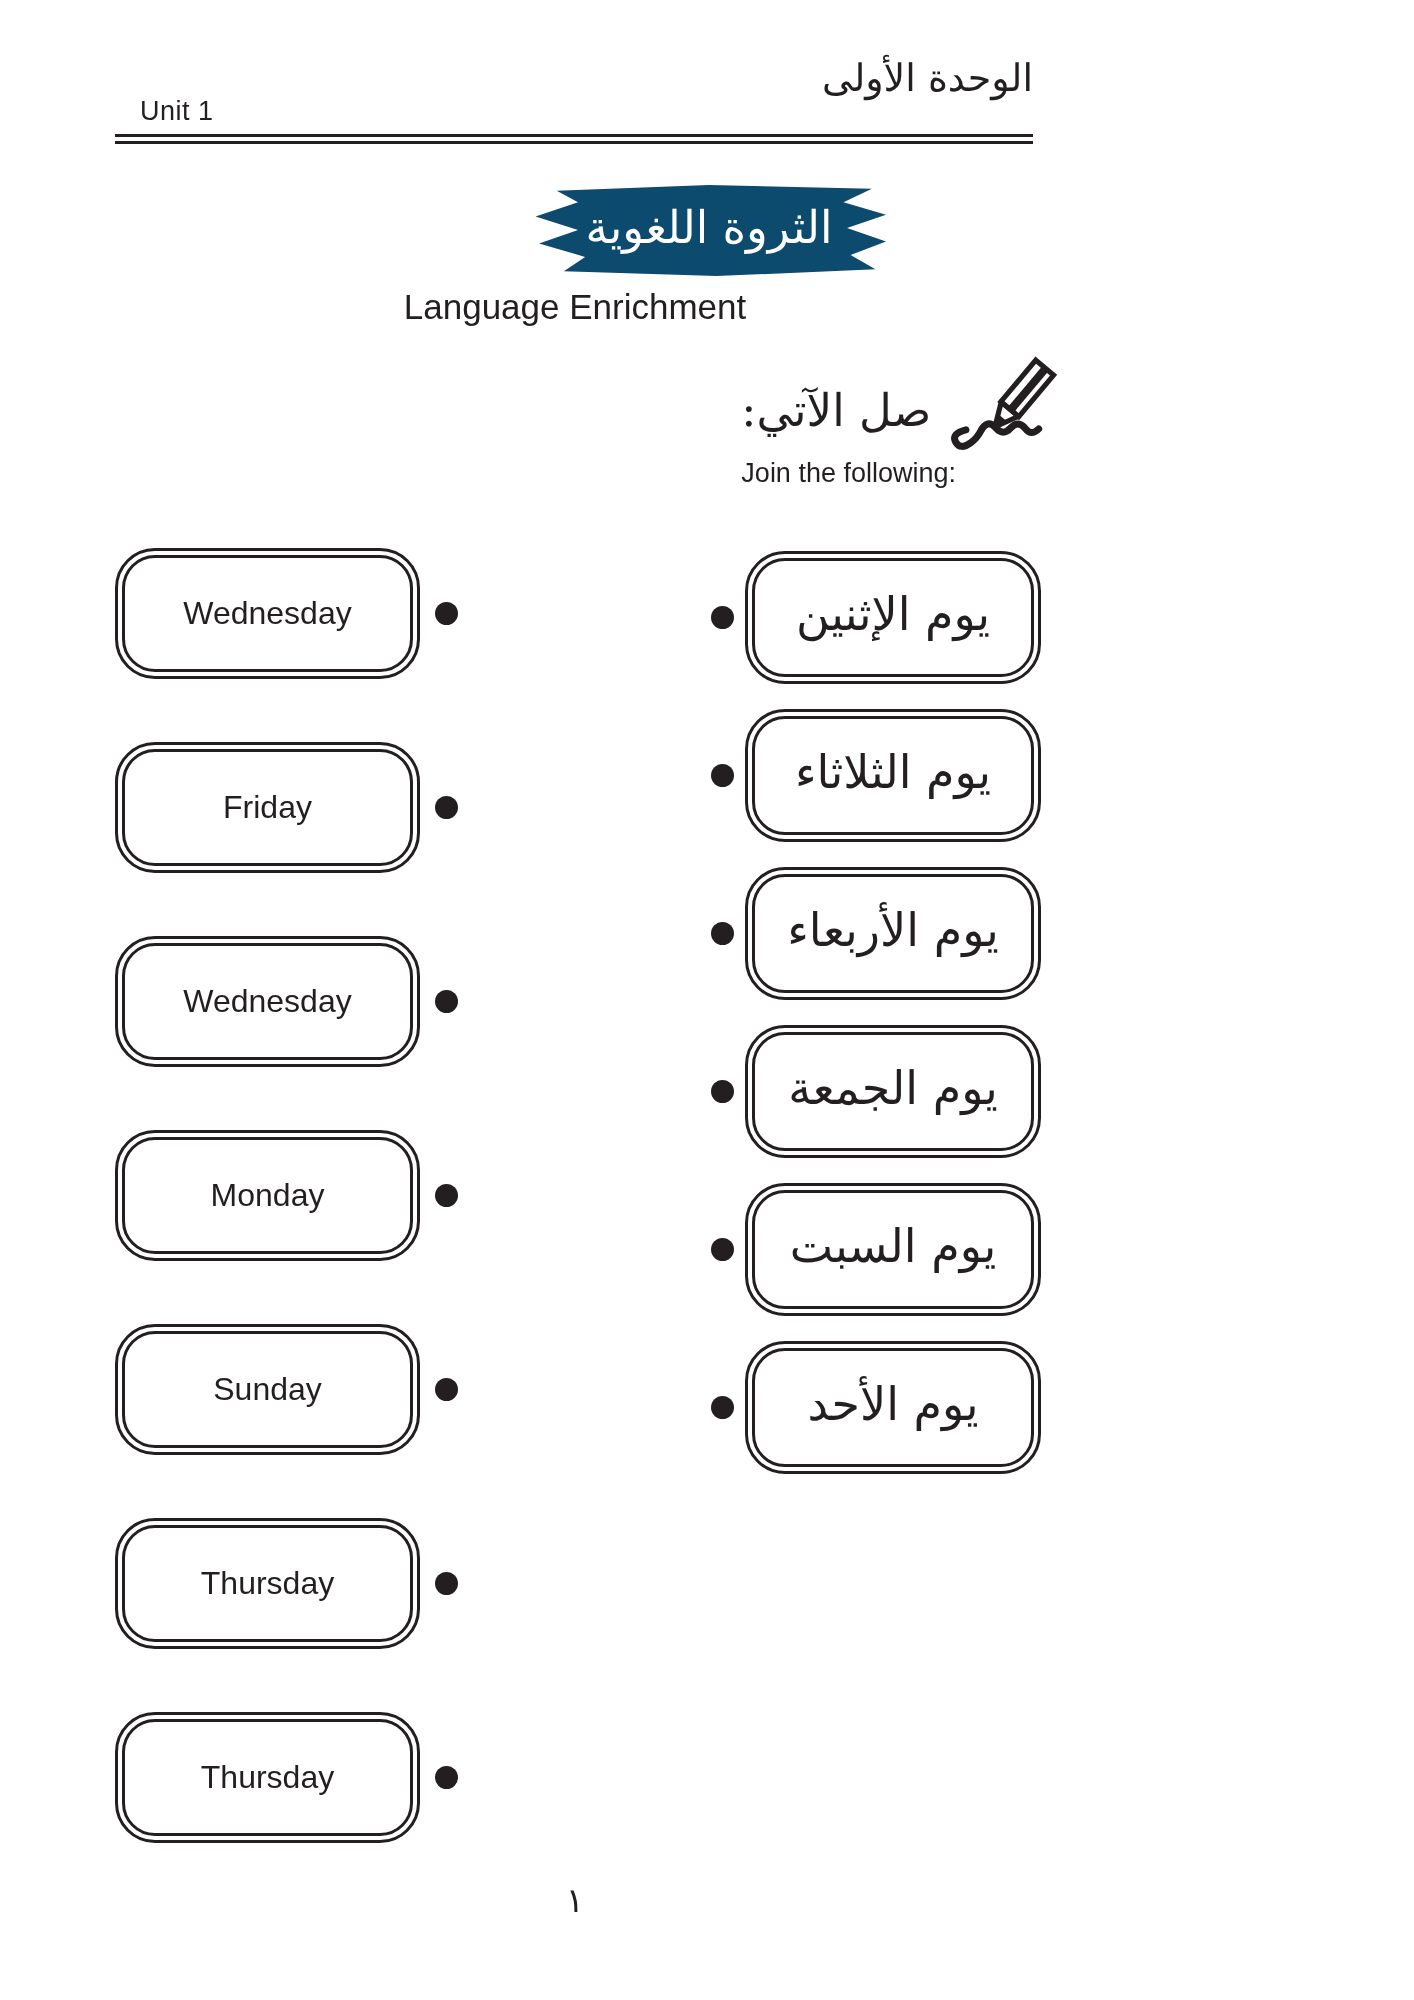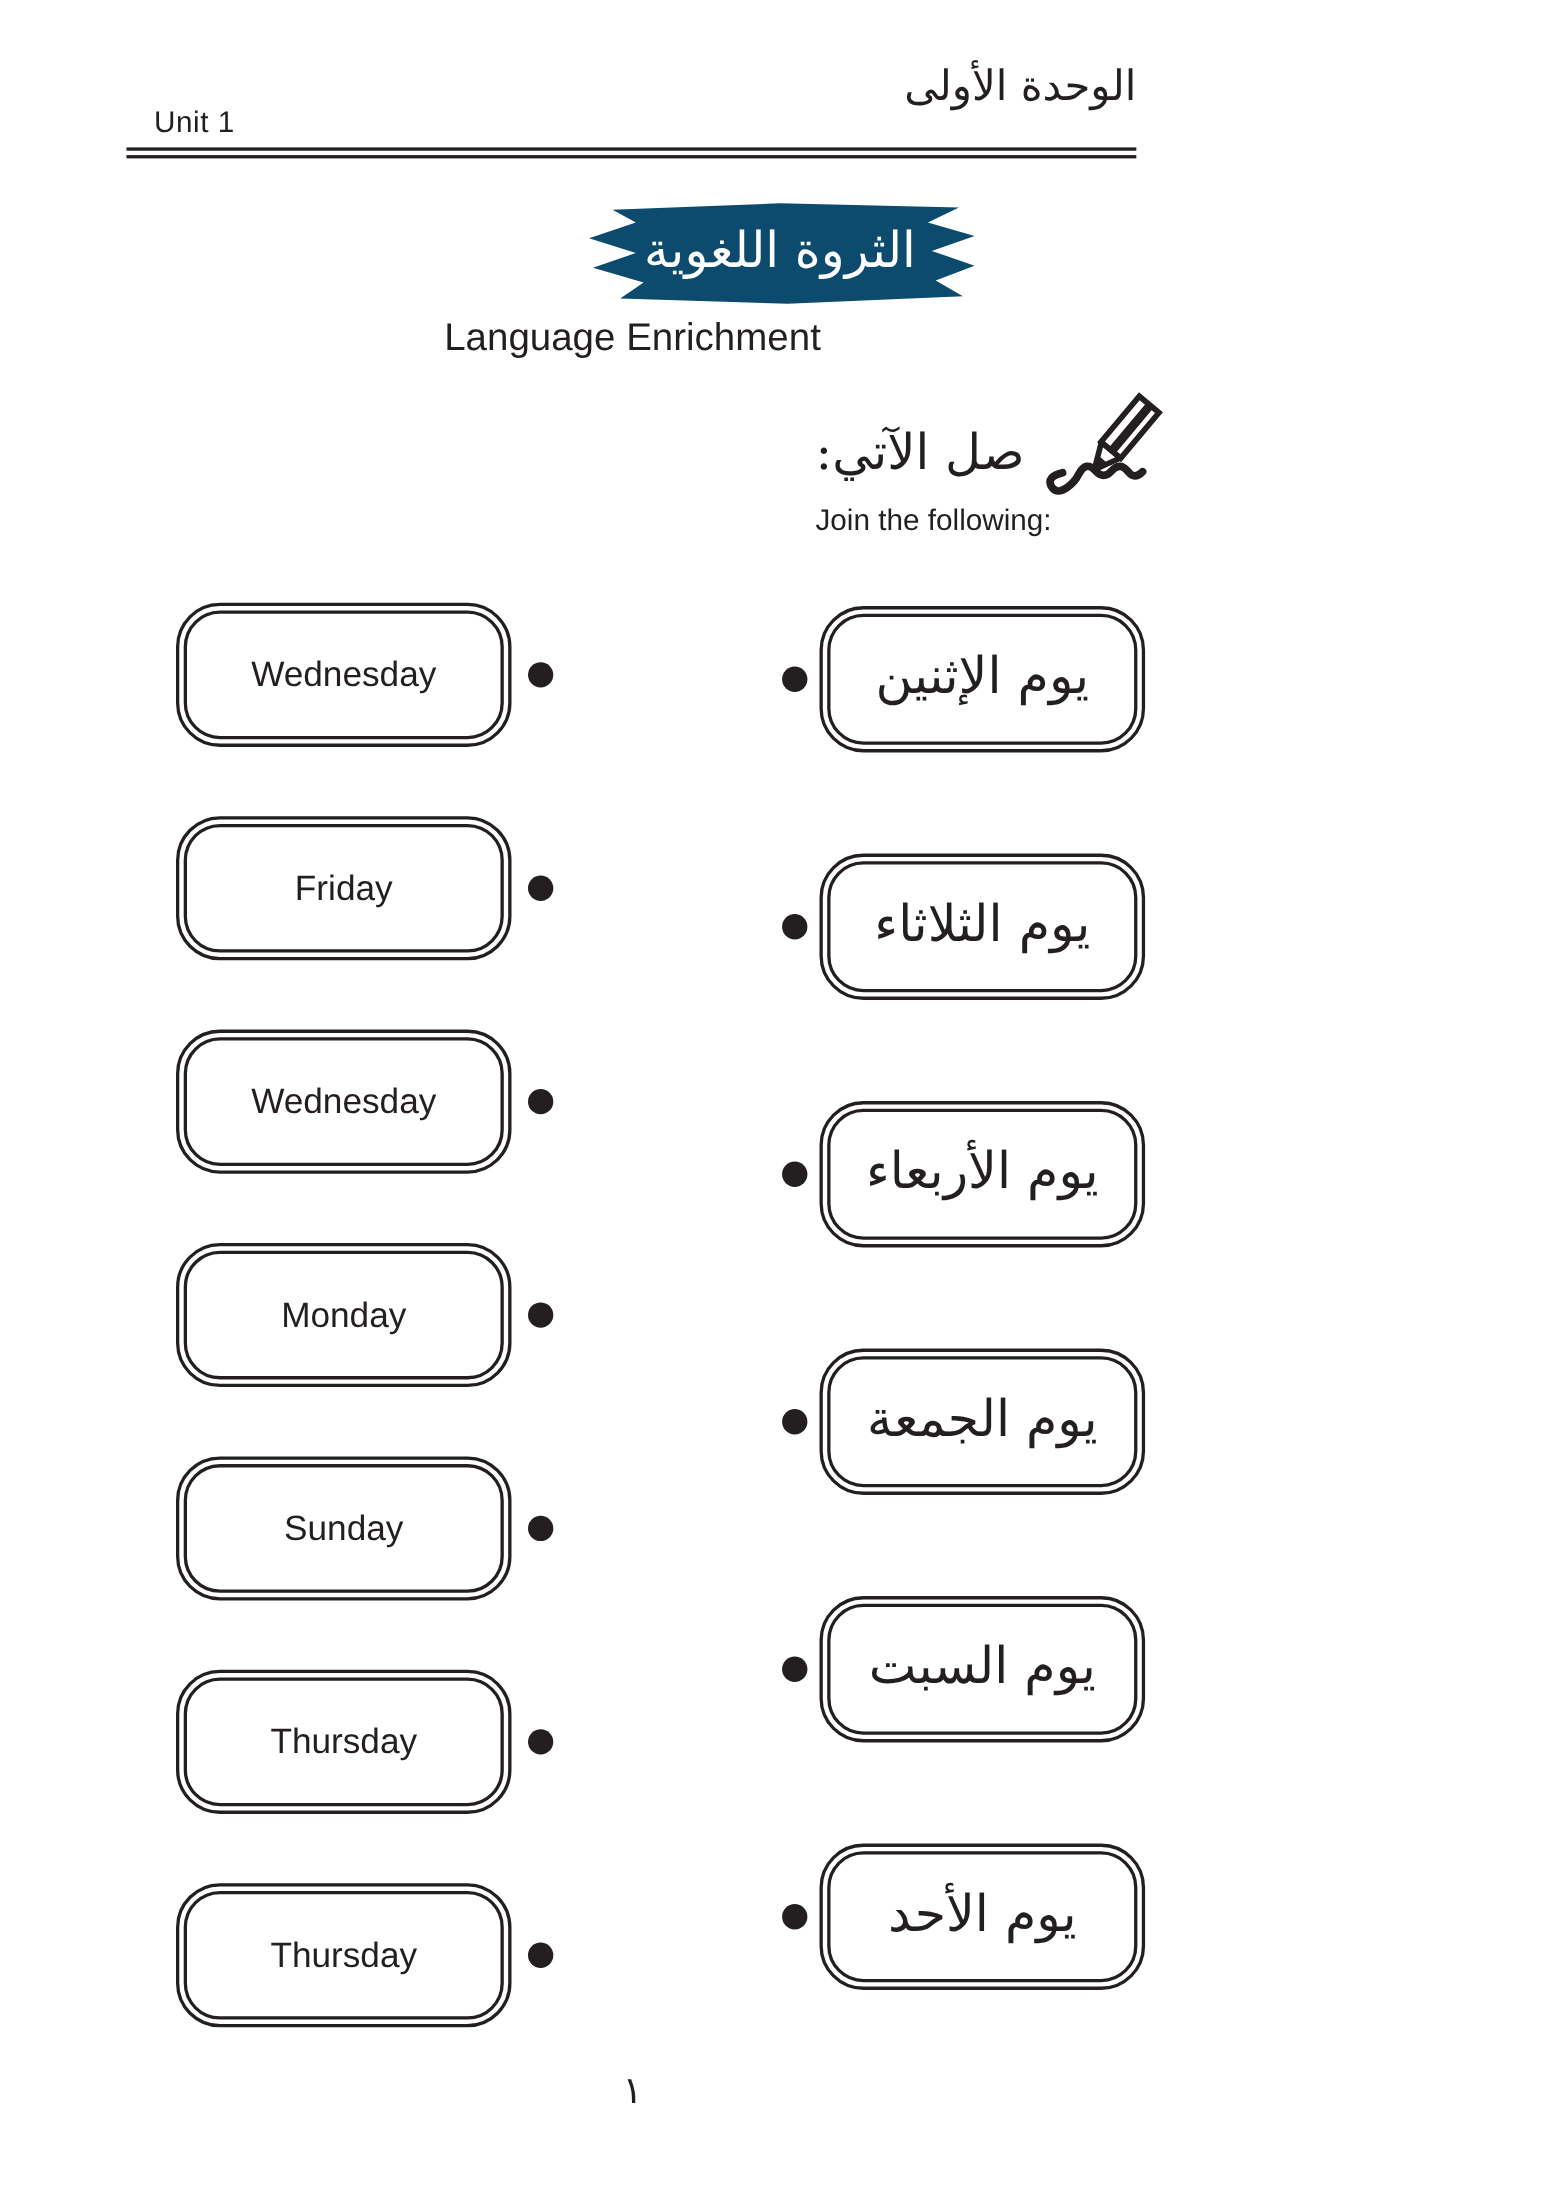--- a/index.html
+++ b/index.html
@@ -63,31 +63,31 @@
     margin-top: 0px; padding-right: 118px; white-space: nowrap;
   }
 
   
   .match-left {
     position: absolute; left: 115px; top: 548px;
     display: flex; flex-direction: column; gap: 63px;
   }
   .match-right {
     position: absolute; right: 109px; top: 551px;
-    display: flex; flex-direction: column; gap: 92px;
+    display: flex; flex-direction: column; gap: 25px;
   }
   .match-row { display: flex; align-items: center; }
   .match-left .match-row { gap: 15px; }
   .match-right .match-row { gap: 11px; }
 
   .day-box {
     border: 3px solid #231f20; border-radius: 40px;
     padding: 4px; box-sizing: border-box; background: #ffffff;
   }
-  .day-box-en { width: 305px; height: 131px; margin-left: 45px; }
+  .day-box-en { width: 305px; height: 131px; }
   .day-box-ar { width: 296px; height: 133px; }
   .day-box-inner {
     width: 100%; height: 100%; box-sizing: border-box;
     border: 3px solid #231f20; border-radius: 33px;
     display: flex; align-items: center; justify-content: center;
   }
   .day-box-en .day-box-inner { font-size: 32px; }
   .day-box-ar .day-box-inner {
     font-size: 46px; direction: rtl;
     font-family: "DejaVu Serif", "Liberation Serif", serif;

